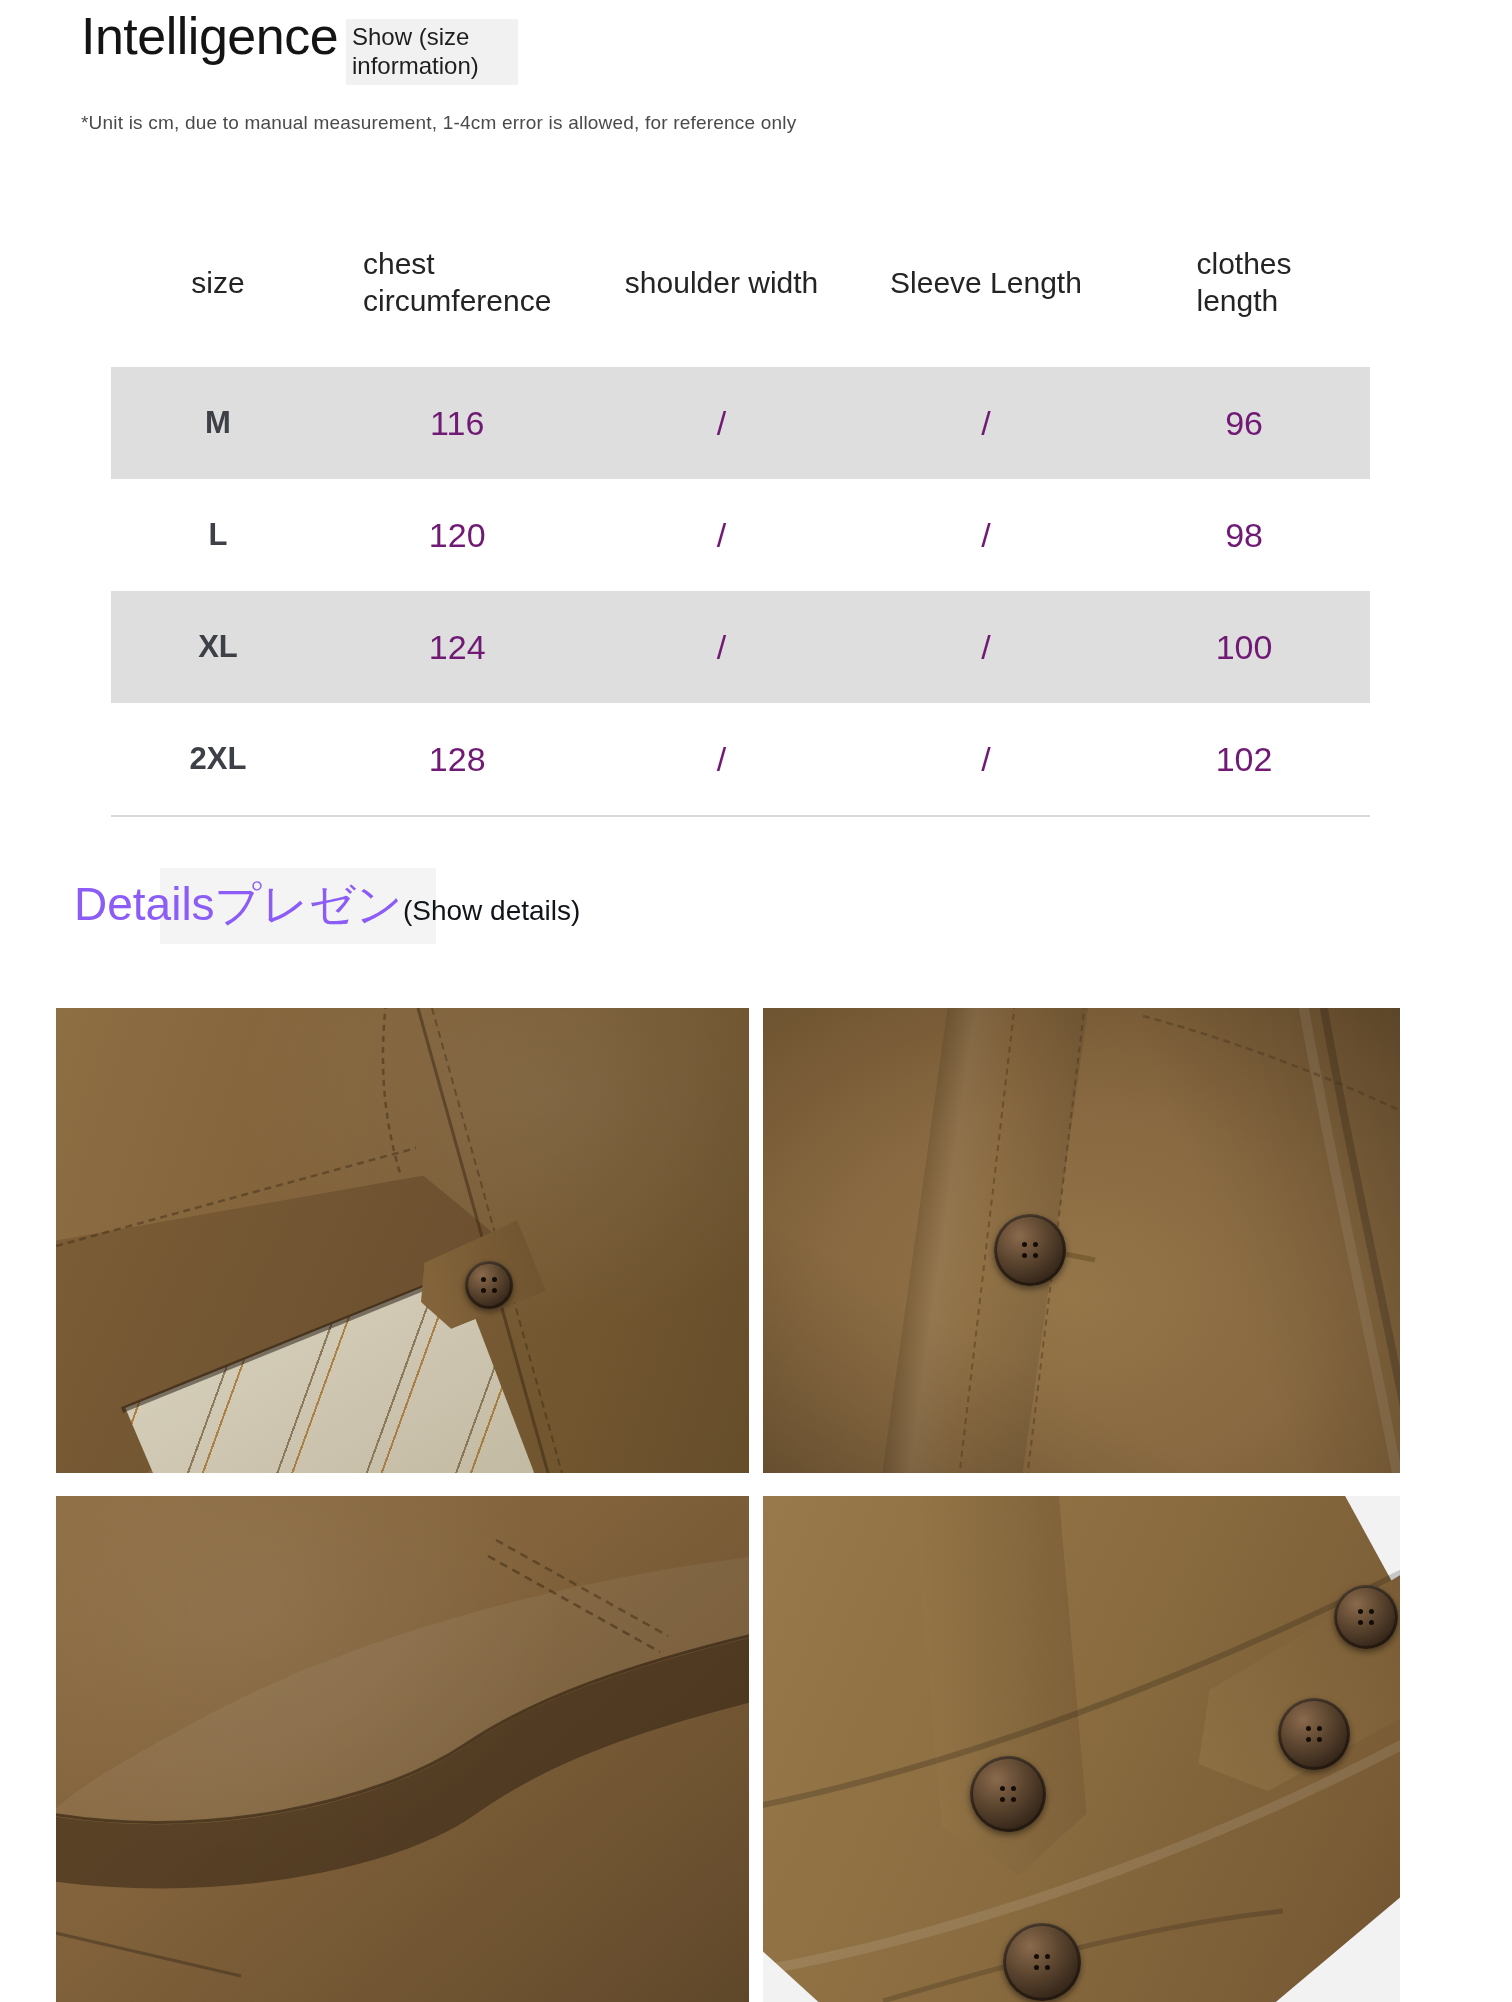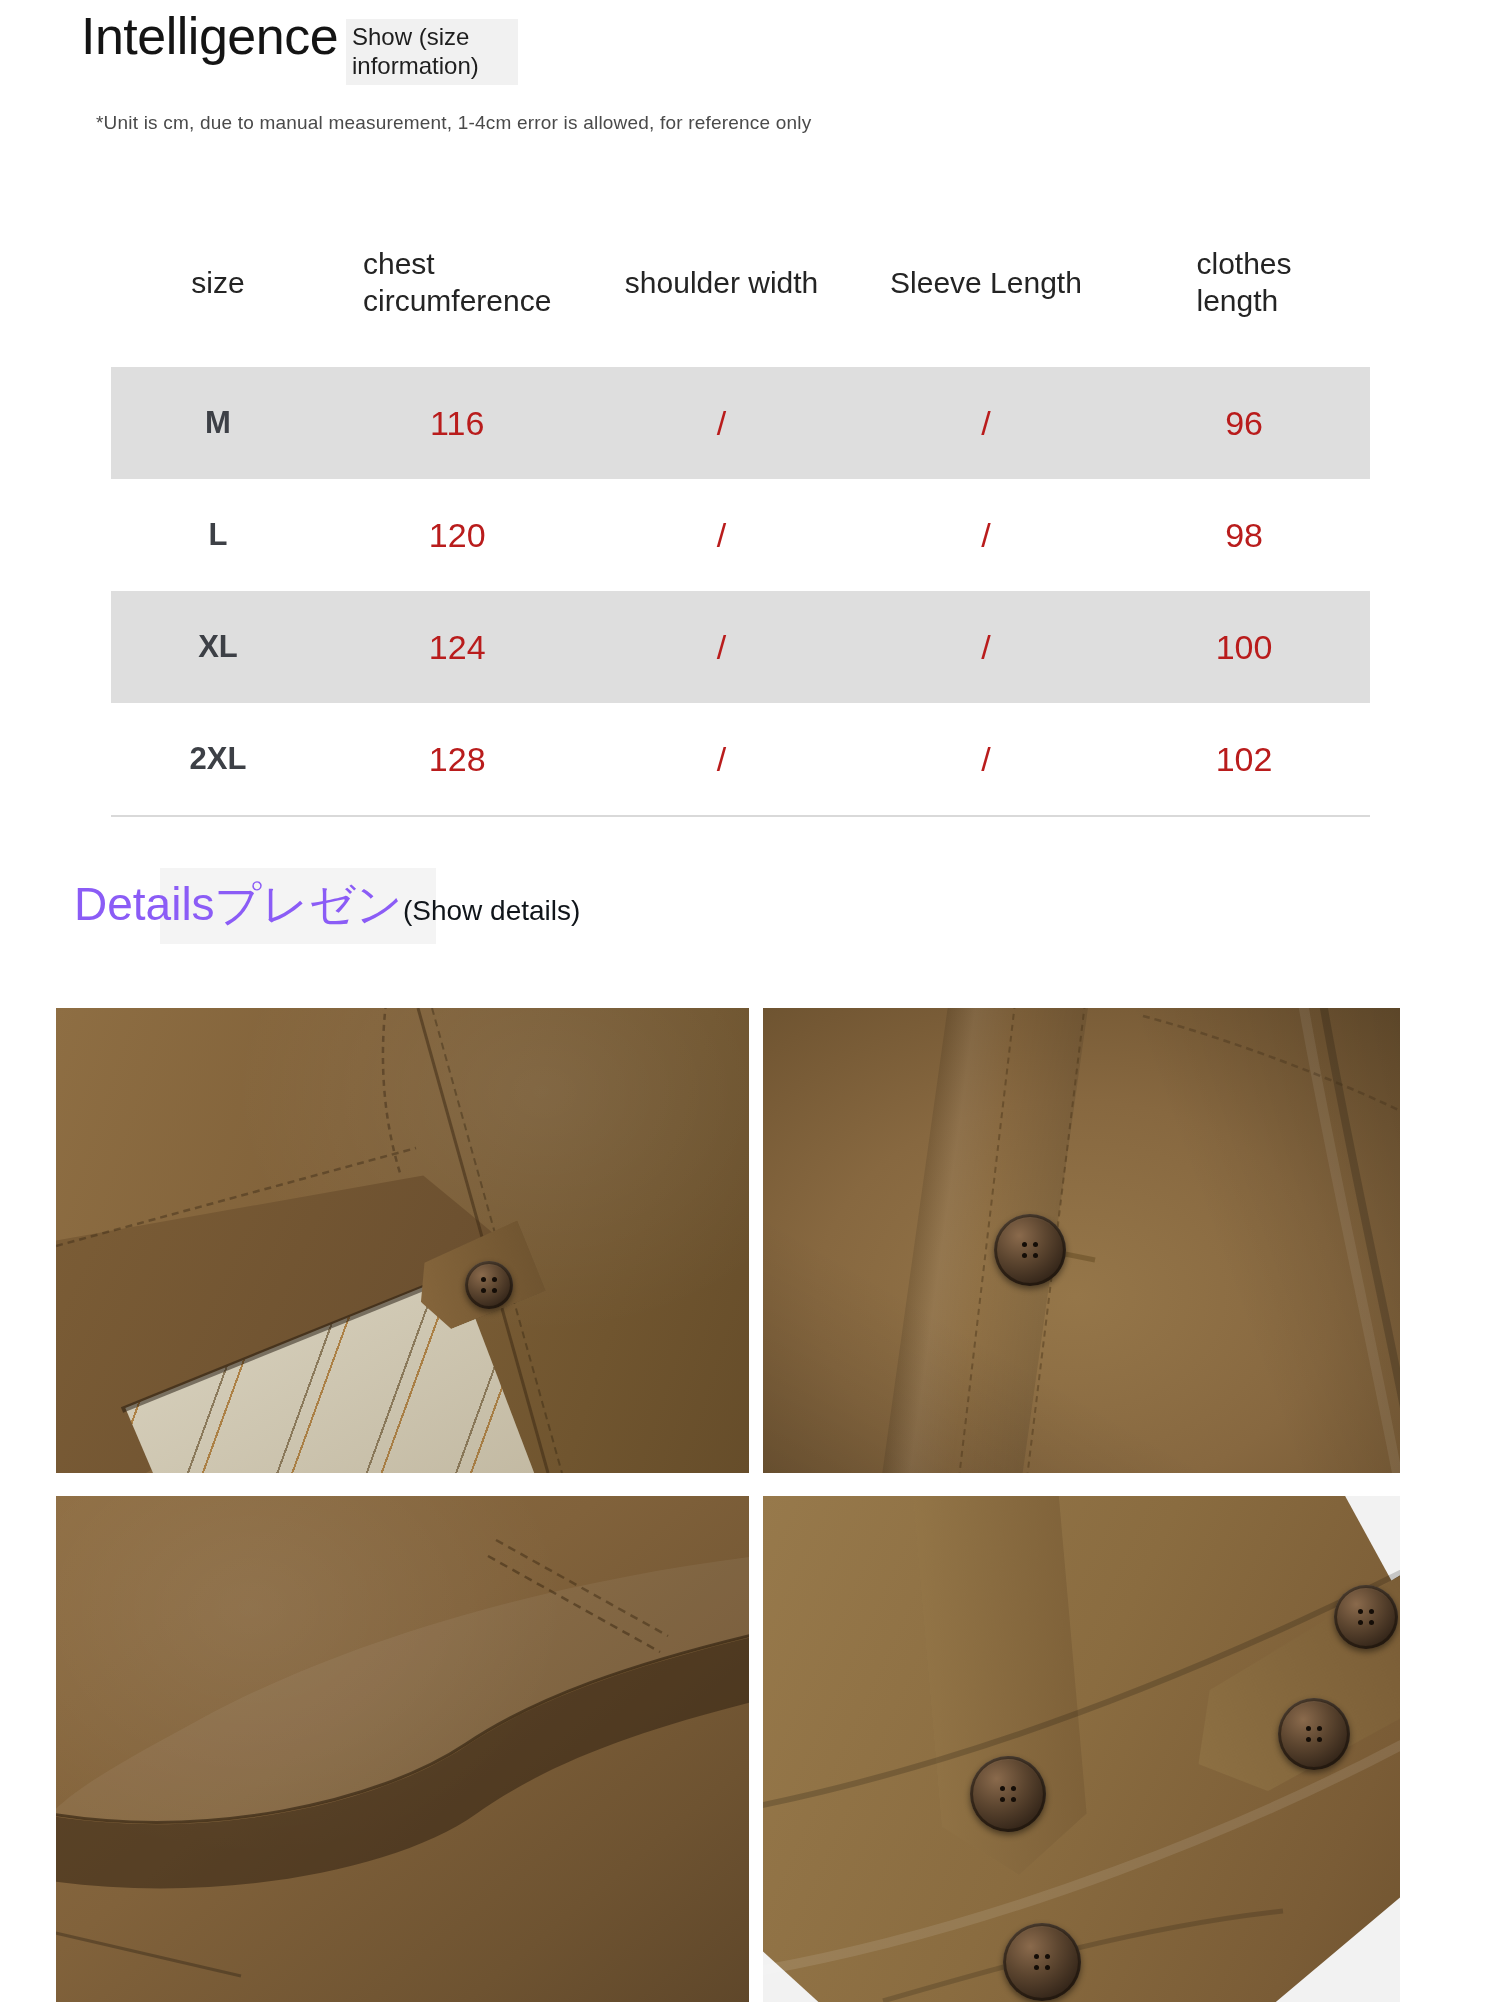--- a/index.html
+++ b/index.html
@@ -4,32 +4,32 @@
 <style>
   html,body{margin:0;padding:0;background:#fff;}
   .page{position:relative;width:1400px;height:2002px;background:#ffffff;overflow:hidden;
         font-family:"Liberation Sans","DejaVu Sans",sans-serif;color:#141414;}
 
   
   .h1{position:absolute;left:81px;top:6px;font-size:52px;line-height:60px;
       letter-spacing:-0.5px;color:#141414;z-index:2;white-space:nowrap;}
   .overlay-bg{position:absolute;left:346px;top:19px;width:172px;height:66px;background:#f1f1f1;z-index:1;}
   .overlay-text{position:absolute;left:352px;top:22px;z-index:3;font-size:24px;line-height:29px;color:#1e1e1e;}
-  .note{position:absolute;left:96px;top:112px;font-size:19px;color:#4a4a4a;letter-spacing:0.2px;}
+  .note{position:absolute;left:81px;top:112px;font-size:19px;color:#4a4a4a;letter-spacing:0.2px;}
 
   
   .sizetable{position:absolute;left:111px;top:226px;width:1259px;}
   .thead{display:flex;height:112px;align-items:center;}
   .th{display:flex;justify-content:center;align-items:center;font-size:30px;color:#242424;}
   .th>span{white-space:pre-line;text-align:left;line-height:37px;}
   .c0{width:17%}.c1{width:21%}.c2{width:21%}.c3{width:21%}.c4{width:20%}
   .tbody{margin-top:29px;border-bottom:2px solid #d9d9d9;}
   .tr{display:flex;height:112px;align-items:center;}
   .tr.alt{background:#dedede;}
-  .td{display:flex;justify-content:center;font-size:34px;color:#b91c1c;}
+  .td{display:flex;justify-content:center;font-size:34px;color:#701a75;}
   .td.sz{font-weight:bold;font-size:31px;color:#3d4046;}
 
   
   .details-bg{position:absolute;left:160px;top:868px;width:276px;height:76px;background:#f4f4f4;z-index:1;}
   .details-row{position:absolute;left:74px;top:874px;display:flex;align-items:baseline;z-index:2;}
   .details-title{font-size:46px;color:#8b5cf6;}
   .details-sub{font-size:28px;color:#10151a;}
 
   
   .photo{position:absolute;overflow:hidden;}

